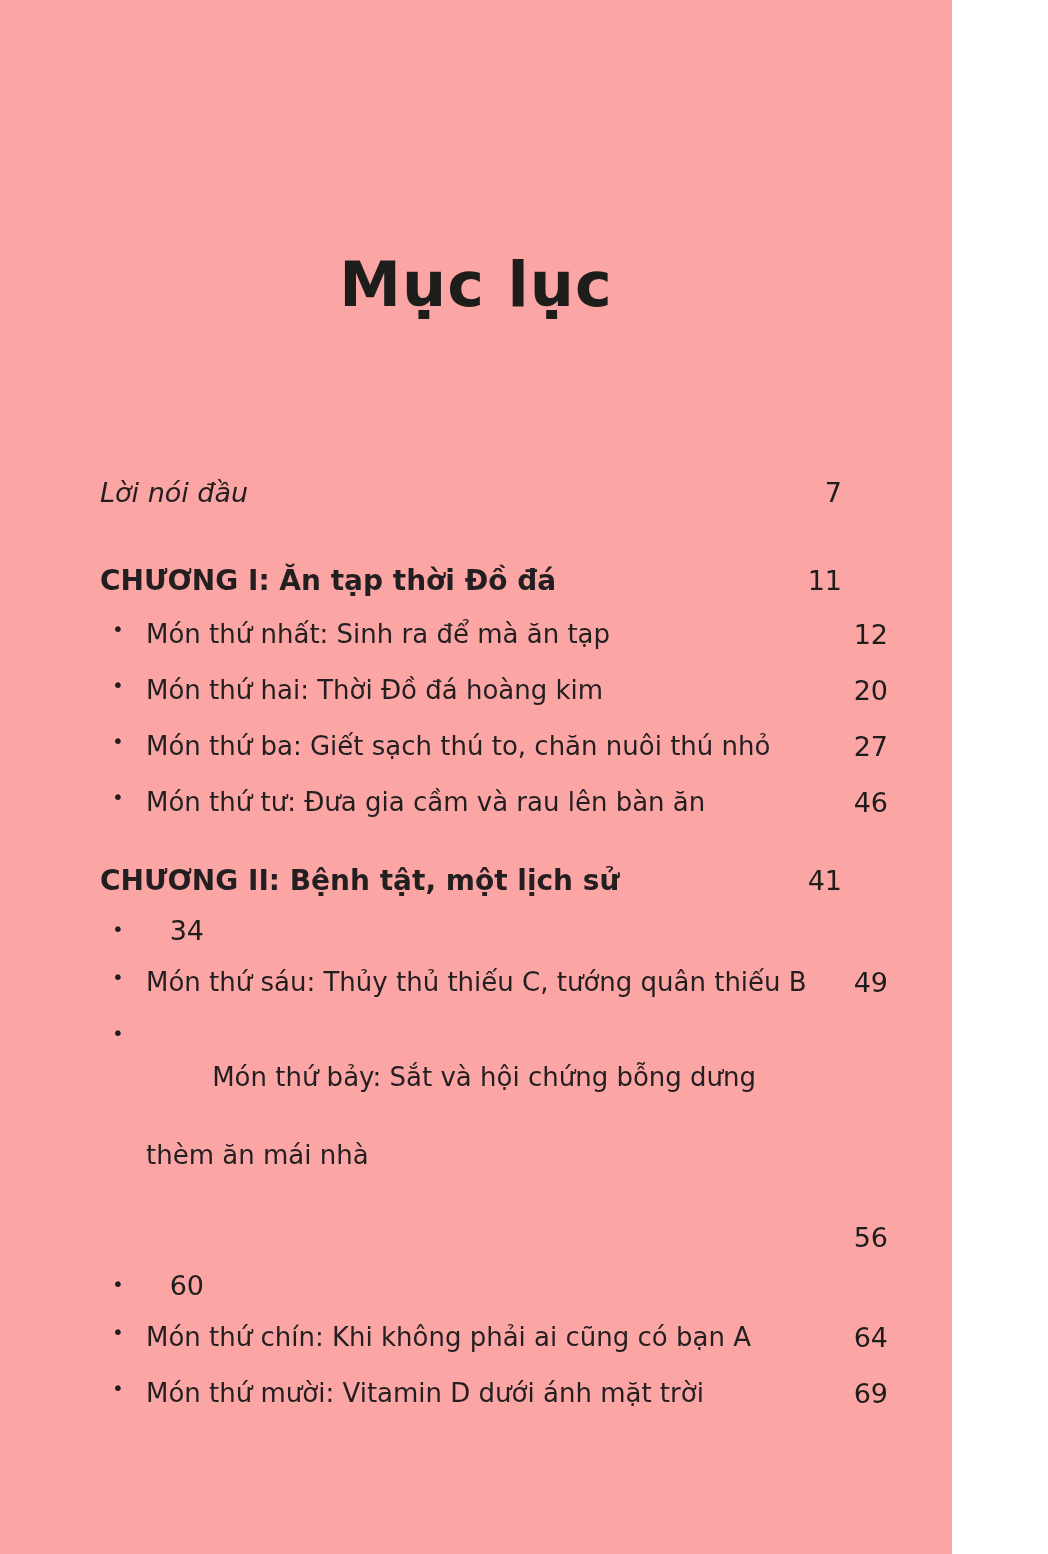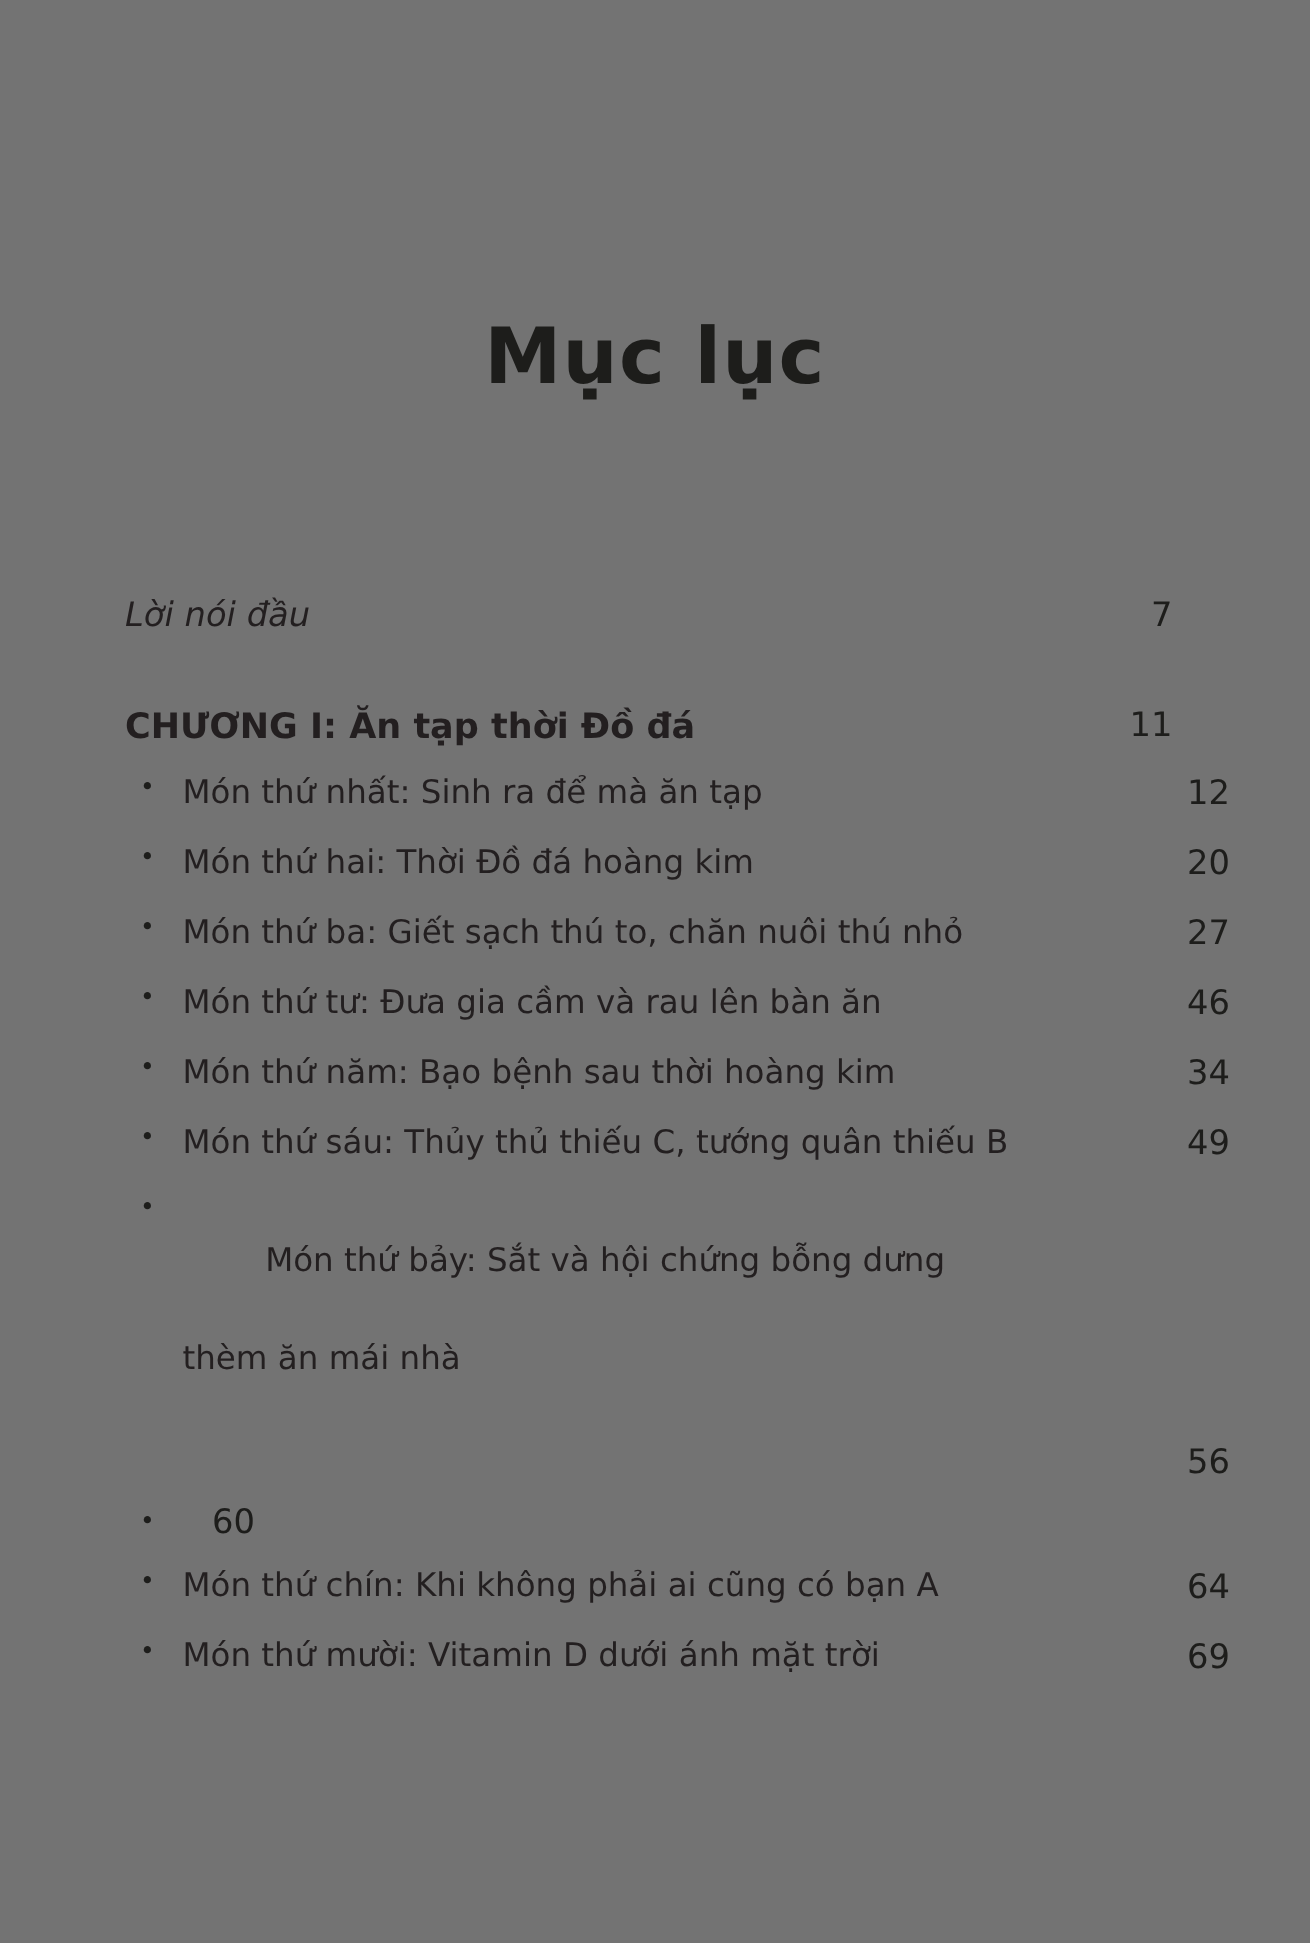--- a/index.html
+++ b/index.html
@@ -9,24 +9,24 @@
   body {
     width: 1048px;
     height: 1554px;
     background: #ffffff;
     font-family: "DejaVu Sans", sans-serif;
     color: #231f20;
     overflow: hidden;
   }
   .page {
     position: relative;
-    width: 1048px;
+    width: 952px;
     height: 1554px;
     box-sizing: border-box;
-    background: #737373;
+    background: #fca5a5;
   }
   .toc-title {
     text-align: center;
     font-size: 62px;
     font-weight: 600;
     letter-spacing: 1px;
     padding-top: 252px;
     line-height: 1.05;
     color: #1d1d1b;
   }
@@ -132,24 +132,27 @@
       <span class="label">Món thứ ba: Giết sạch thú to, chăn nuôi thú nhỏ</span>
       <span class="page-num">27</span>
     </div>
 
     <div class="row entry">
       <span class="bullet">•</span>
       <span class="label">Món thứ tư: Đưa gia cầm và rau lên bàn ăn</span>
       <span class="page-num">46</span>
     </div>
 
+    <div class="row chapter">
+      <span class="label">CHƯƠNG II: Bệnh tật, một lịch sử</span>
+      <span class="page-num">41</span>
+    </div>
 
     <div class="row entry">
       <span class="bullet">•</span>
-      <span class="label">Món thứ năm: Bạo bệnh sau thời hoàng kim</span>
       <span class="page-num">34</span>
     </div>
 
     <div class="row entry">
       <span class="bullet">•</span>
       <span class="label">Món thứ sáu: Thủy thủ thiếu C, tướng quân thiếu B</span>
       <span class="page-num">49</span>
     </div>
 
     <div class="row entry two-line">

